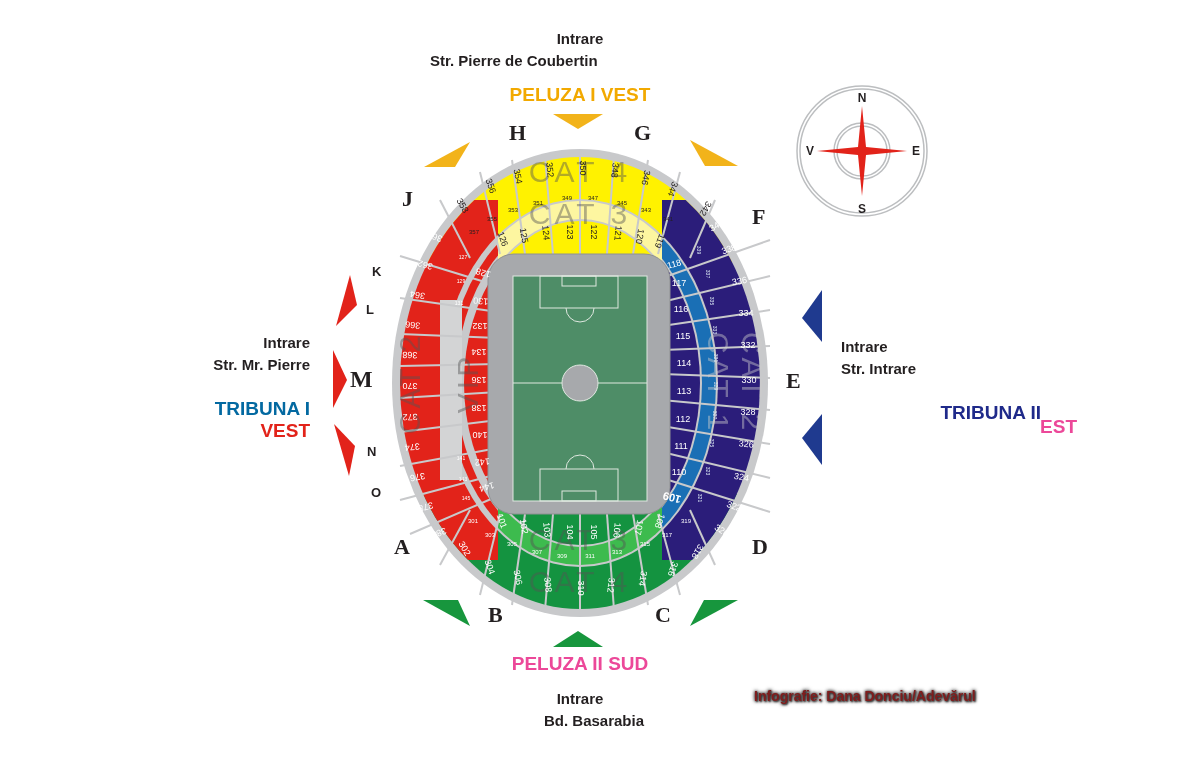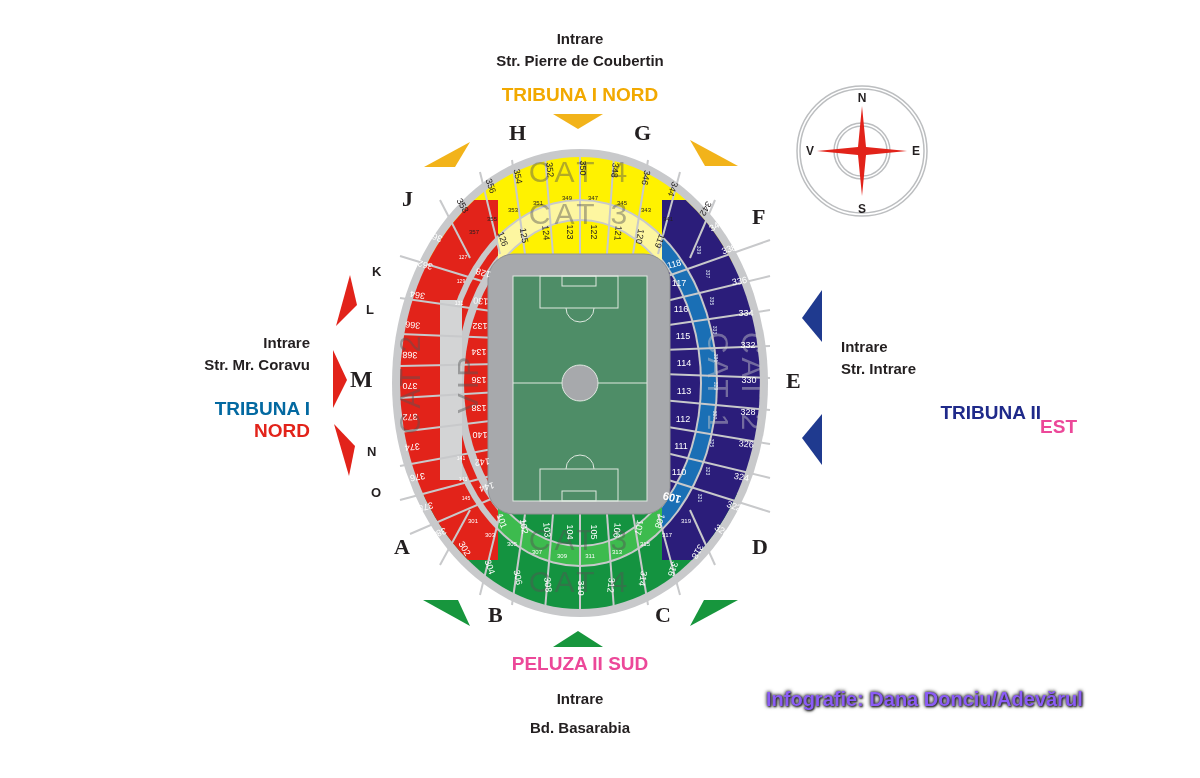--- a/index.html
+++ b/index.html
@@ -2,38 +2,38 @@
 <html><head>
 <meta charset="utf-8">
 <style>
   html,body{margin:0;padding:0;background:#ffffff;}
   body{width:1200px;height:778px;position:relative;overflow:hidden;font-family:"Liberation Sans","DejaVu Sans",sans-serif;}
   .abs{position:absolute;}
   .lbl-black{color:#231f20;font-weight:bold;font-size:15px;line-height:22px;}
   .gate{font-family:"Liberation Serif","DejaVu Serif",serif;font-weight:bold;color:#231f20;font-size:22px;}
   .gate-sm{font-family:"Liberation Sans",sans-serif;font-weight:bold;color:#231f20;font-size:13px;}
   .stand-title{font-weight:bold;font-size:19px;line-height:22px;text-align:right;}
-  .credit{font-weight:bold;font-size:20px;color:#8b5cf6;text-shadow:0 0 3px #333,0 0 4px #333,1px 1px 2px #222;letter-spacing:0px;white-space:nowrap;margin-left:12px;}
+  .credit{font-weight:bold;font-size:14px;color:#7f1d1d;text-shadow:0 0 3px #333,0 0 4px #333,1px 1px 2px #222;letter-spacing:0px;white-space:nowrap;}
   svg text{font-family:"Liberation Sans",sans-serif;}
 </style>
 </head>
 <body>
 
 <div class="abs lbl-black" style="left:500px;top:28px;width:160px;text-align:center;">Intrare</div>
-<div class="abs lbl-black" style="left:430px;top:50px;width:300px;text-align:center;">Str. Pierre de Coubertin</div>
-<div class="abs stand-title" style="left:440px;top:84px;width:280px;text-align:center;color:#f2a900;">TRIBUNA I NORD</div>
+<div class="abs lbl-black" style="left:430px;top:50px;width:300px;text-align:left;">Str. Pierre de Coubertin</div>
+<div class="abs stand-title" style="left:440px;top:84px;width:280px;text-align:center;color:#f2a900;">PELUZA I VEST</div>
 
 <div class="abs stand-title" style="left:440px;top:653px;width:280px;text-align:center;color:#ec4899;">PELUZA II SUD</div>
 <div class="abs lbl-black" style="left:500px;top:688px;width:160px;text-align:center;">Intrare</div>
-<div class="abs lbl-black" style="left:450px;top:710px;width:260px;text-align:center;margin-top:7px;">Bd. Basarabia</div>
+<div class="abs lbl-black" style="left:464px;top:710px;width:260px;text-align:center;">Bd. Basarabia</div>
 
 <div class="abs lbl-black" style="left:150px;top:332px;width:160px;text-align:right;">Intrare</div>
-<div class="abs lbl-black" style="left:110px;top:354px;width:200px;text-align:right;">Str. Mr. Coravu</div>
+<div class="abs lbl-black" style="left:110px;top:354px;width:200px;text-align:right;">Str. Mr. Pierre</div>
 <div class="abs stand-title" style="left:150px;top:398px;width:160px;text-align:right;color:#0369a1;">TRIBUNA I</div>
-<div class="abs stand-title" style="left:150px;top:420px;width:160px;text-align:right;color:#e2231a;">NORD</div>
+<div class="abs stand-title" style="left:150px;top:420px;width:160px;text-align:right;color:#e2231a;">VEST</div>
 
 <div class="abs lbl-black" style="left:841px;top:336px;width:200px;">Intrare</div>
 <div class="abs lbl-black" style="left:841px;top:358px;width:200px;">Str. Intrare</div>
 <div class="abs stand-title" style="left:841px;top:402px;width:200px;color:#1f2a8a;">TRIBUNA II</div>
 <div class="abs stand-title" style="left:841px;top:416px;width:200px;color:#ec4899;margin-left:36px;">EST</div>
 
 <div class="abs gate" style="left:509px;top:120px;">H</div>
 <div class="abs gate" style="left:634px;top:120px;">G</div>
 <div class="abs gate" style="left:402px;top:186px;">J</div>
 <div class="abs gate" style="left:752px;top:204px;">F</div>

